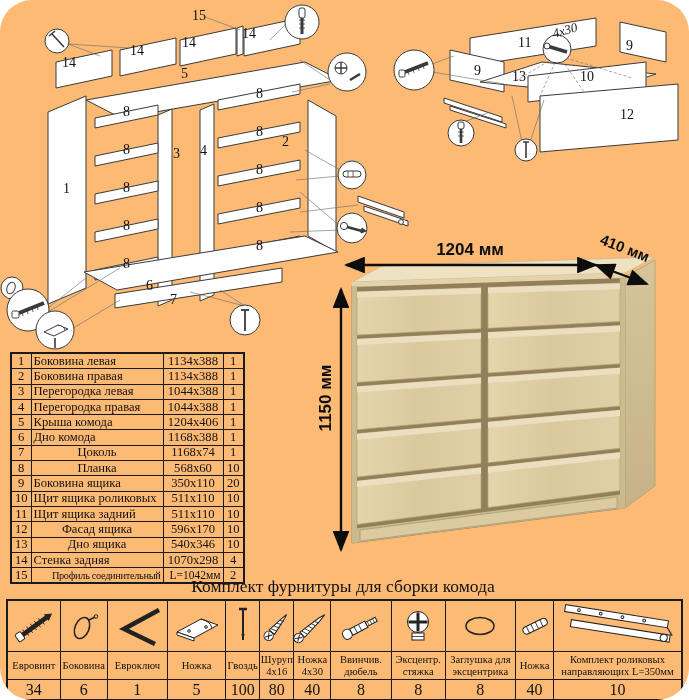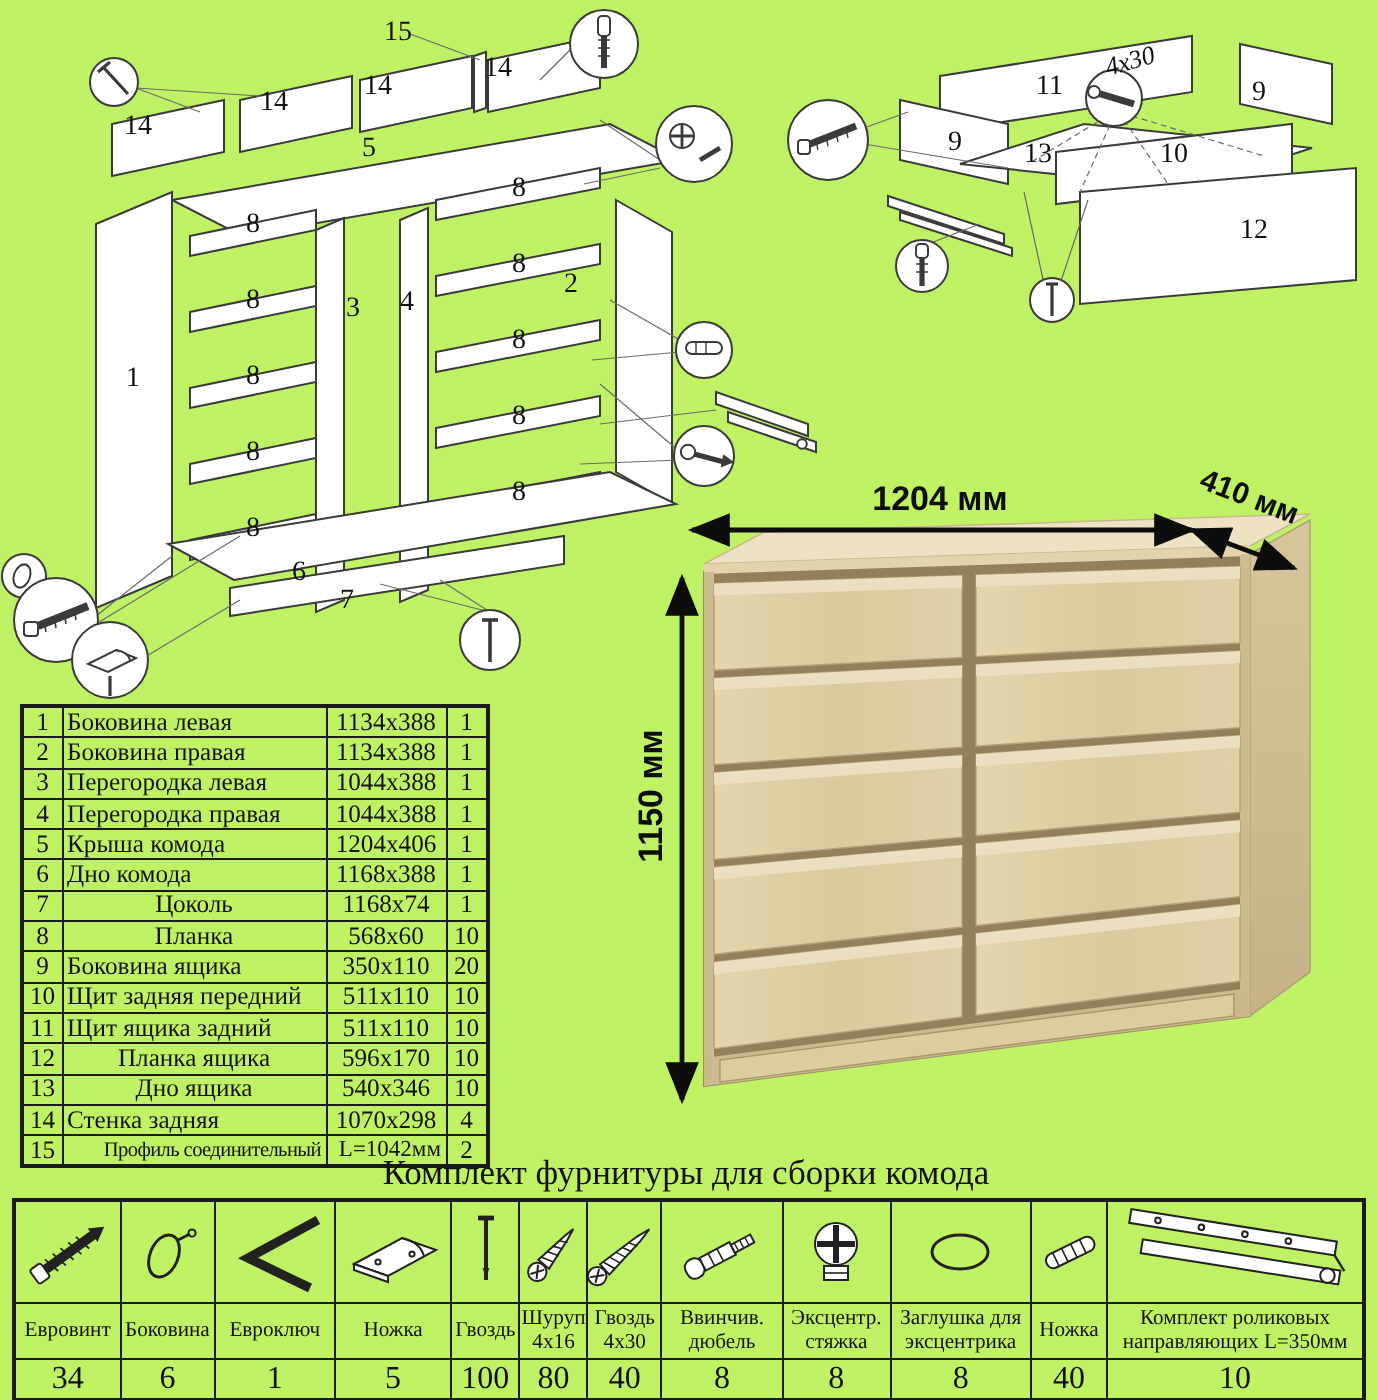--- a/index.html
+++ b/index.html
@@ -1,17 +1,17 @@
 <!DOCTYPE html>
 <html><head>
 <meta charset="utf-8">
 <style>
   html,body{margin:0;padding:0;background:#fff;}
-  .sheet{position:relative;width:689px;height:700px;background:#bef264;overflow:hidden;
-         font-family:"Liberation Serif",serif;color:#111;}
+  .sheet{position:relative;width:689px;height:700px;background:#fdba74;overflow:hidden;
+         font-family:"Liberation Serif",serif;color:#111;border-radius:32px;}
   svg{position:absolute;overflow:visible;}
   .lineart{stroke:#3a3a3a;fill:#fff;stroke-width:1;}
   .thin{stroke:#6a6a6a;stroke-width:.6;fill:none;}
   .dashed{stroke:#6a6a6a;stroke-width:.6;fill:none;stroke-dasharray:3 2;}
   .dlabel{font:14px "Liberation Serif",serif;fill:#111;}
   .dlabel-i{font:italic 13px "Liberation Serif",serif;fill:#111;}
   .dim{font:700 17px "Liberation Sans",sans-serif;fill:#0d0d0d;}
   .dim-s{font:700 15px "Liberation Sans",sans-serif;fill:#0d0d0d;}
   .dimline{stroke:#0d0d0d;stroke-width:2.4;fill:none;}
   
@@ -352,33 +352,33 @@
           <td class="q">10</td>
         </tr>
       <tr>
           <td class="n">9</td>
           <td class="t">Боковина ящика</td>
           <td class="s">350x110</td>
           <td class="q">20</td>
         </tr>
       <tr>
           <td class="n">10</td>
-          <td class="t">Щит задняя передний</td>
+          <td class="t">Щит ящика роликовых</td>
           <td class="s">511x110</td>
           <td class="q">10</td>
         </tr>
       <tr>
           <td class="n">11</td>
           <td class="t">Щит ящика задний</td>
           <td class="s">511x110</td>
           <td class="q">10</td>
         </tr>
       <tr class="c">
           <td class="n">12</td>
-          <td class="t">Планка ящика</td>
+          <td class="t">Фасад ящика</td>
           <td class="s">596x170</td>
           <td class="q">10</td>
         </tr>
       <tr class="c">
           <td class="n">13</td>
           <td class="t">Дно ящика</td>
           <td class="s">540x346</td>
           <td class="q">10</td>
         </tr>
       <tr>
@@ -526,21 +526,21 @@
             </svg>
           </td>
       </tr>
       <tr class="nm">
         <td>Евровинт</td>
           <td>Боковина</td>
         <td>Евроключ</td>
           <td>Ножка</td>
         <td>Гвоздь</td>
           <td>Шуруп 4x16</td>
-        <td>Гвоздь 4x30</td>
+        <td>Ножка 4x30</td>
           <td>Ввинчив. дюбель</td>
         <td>Эксцентр. стяжка</td>
           <td>Заглушка для эксцентрика</td>
         <td>Ножка</td>
           <td>Комплект роликовых направляющих L=350мм</td>
       </tr>
       <tr class="qt">
         <td>34</td>
           <td>6</td>
         <td>1</td>

